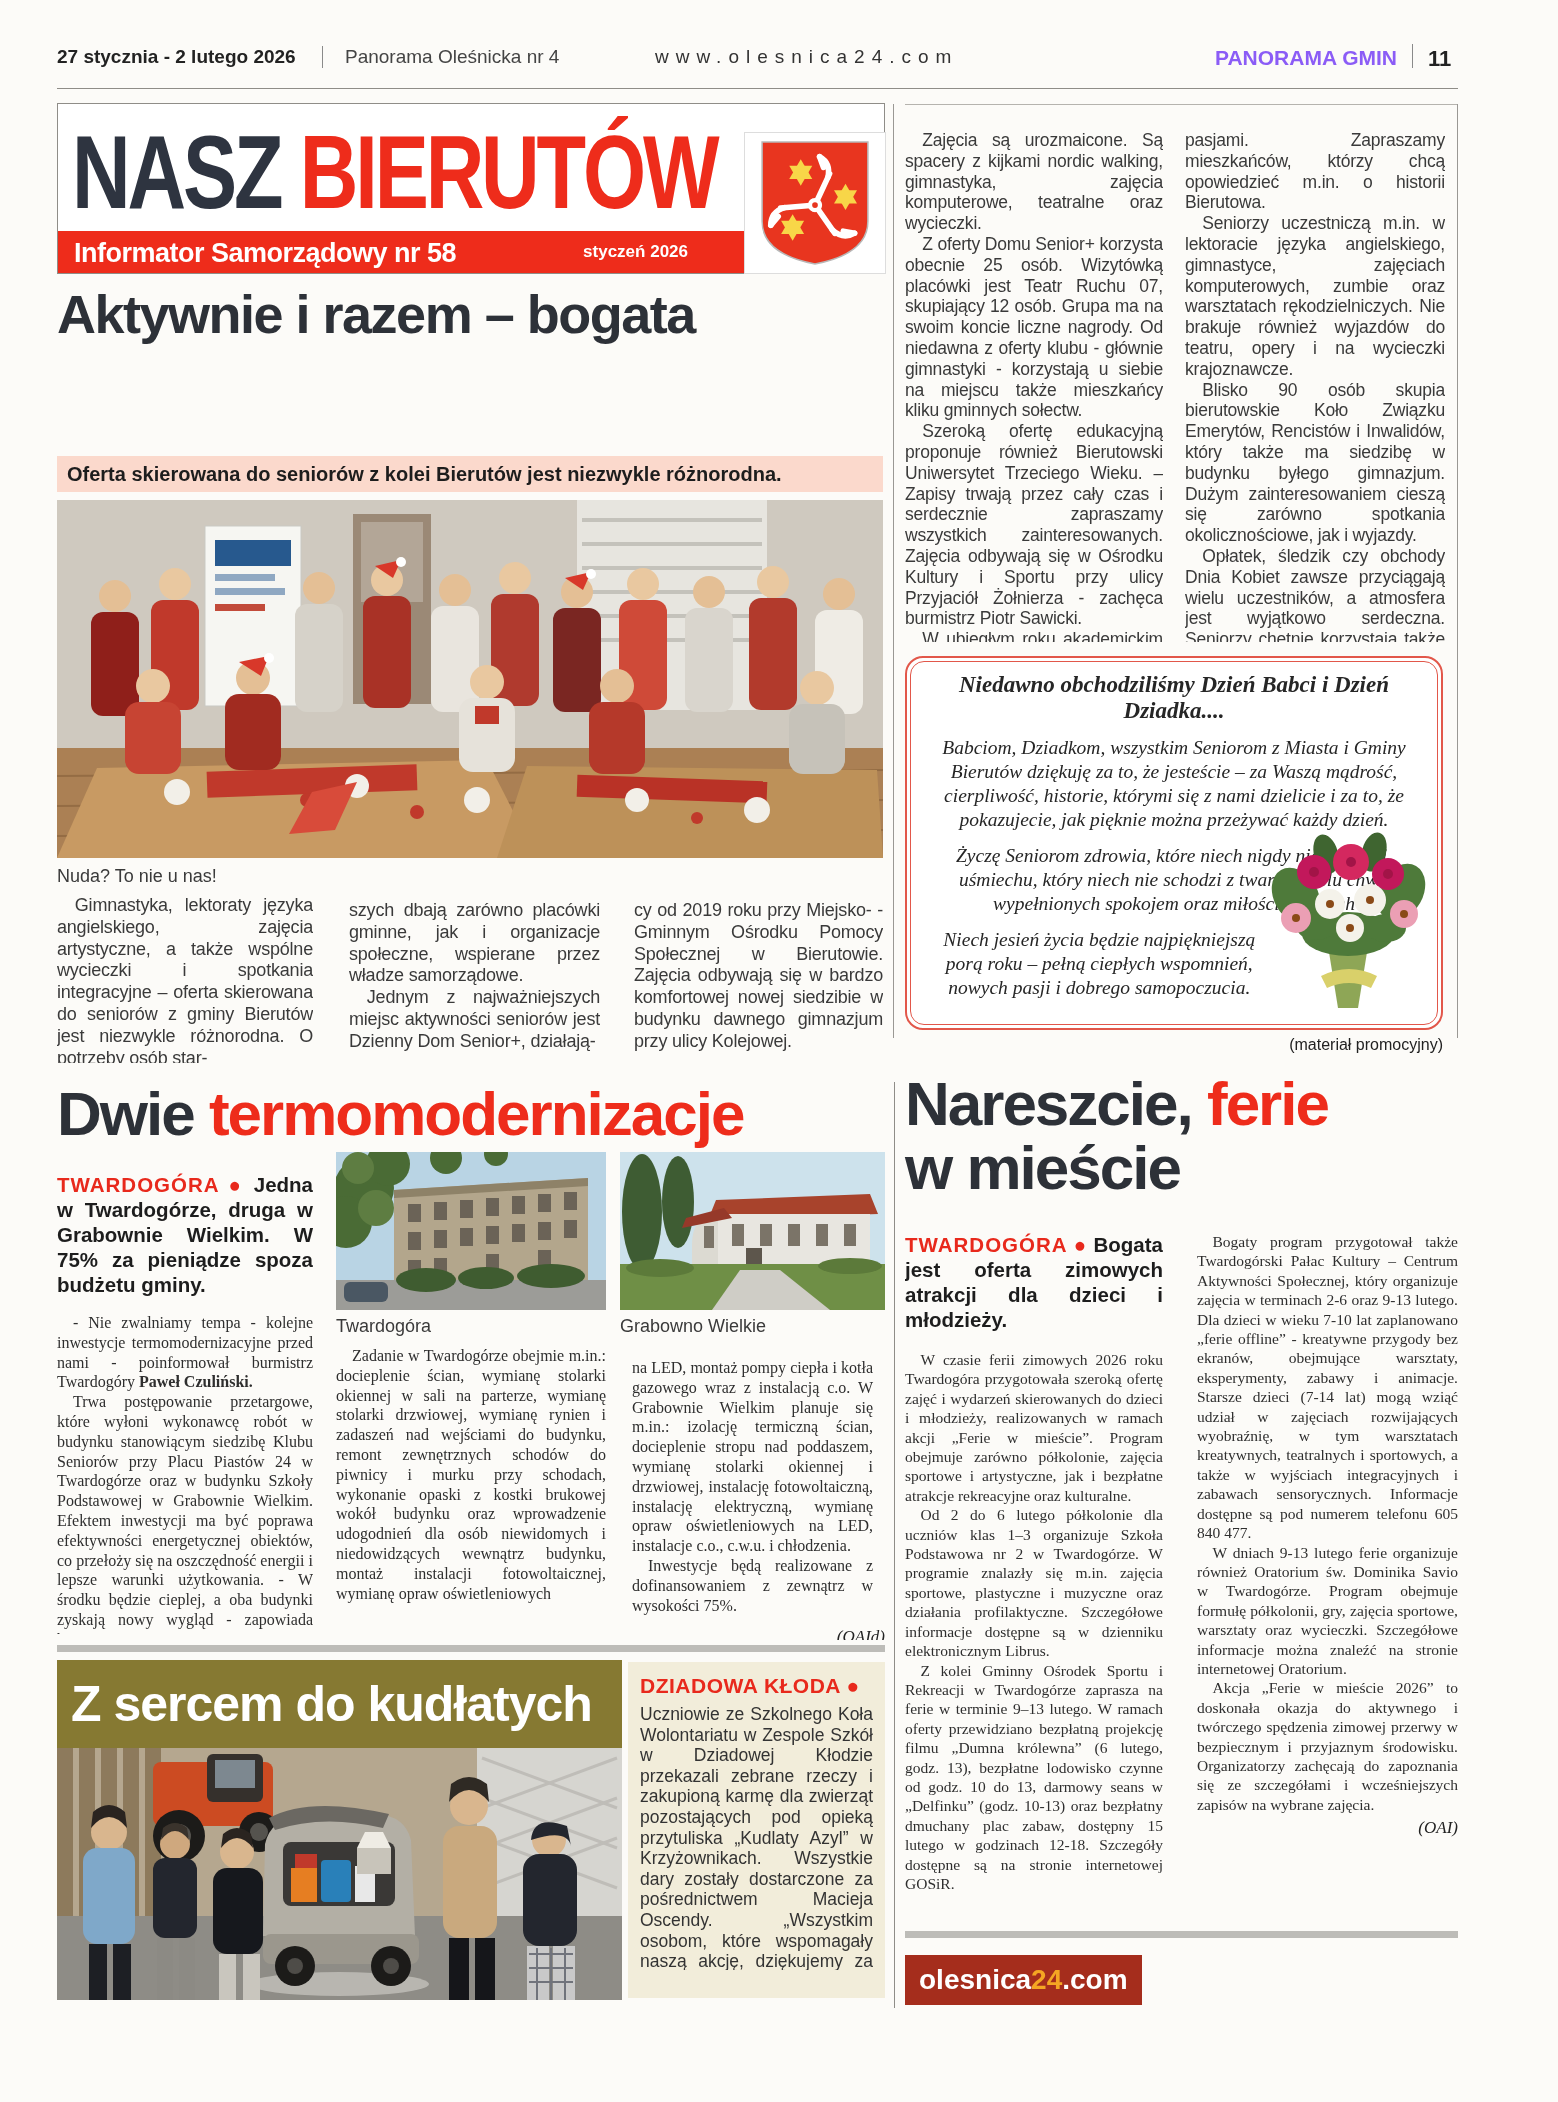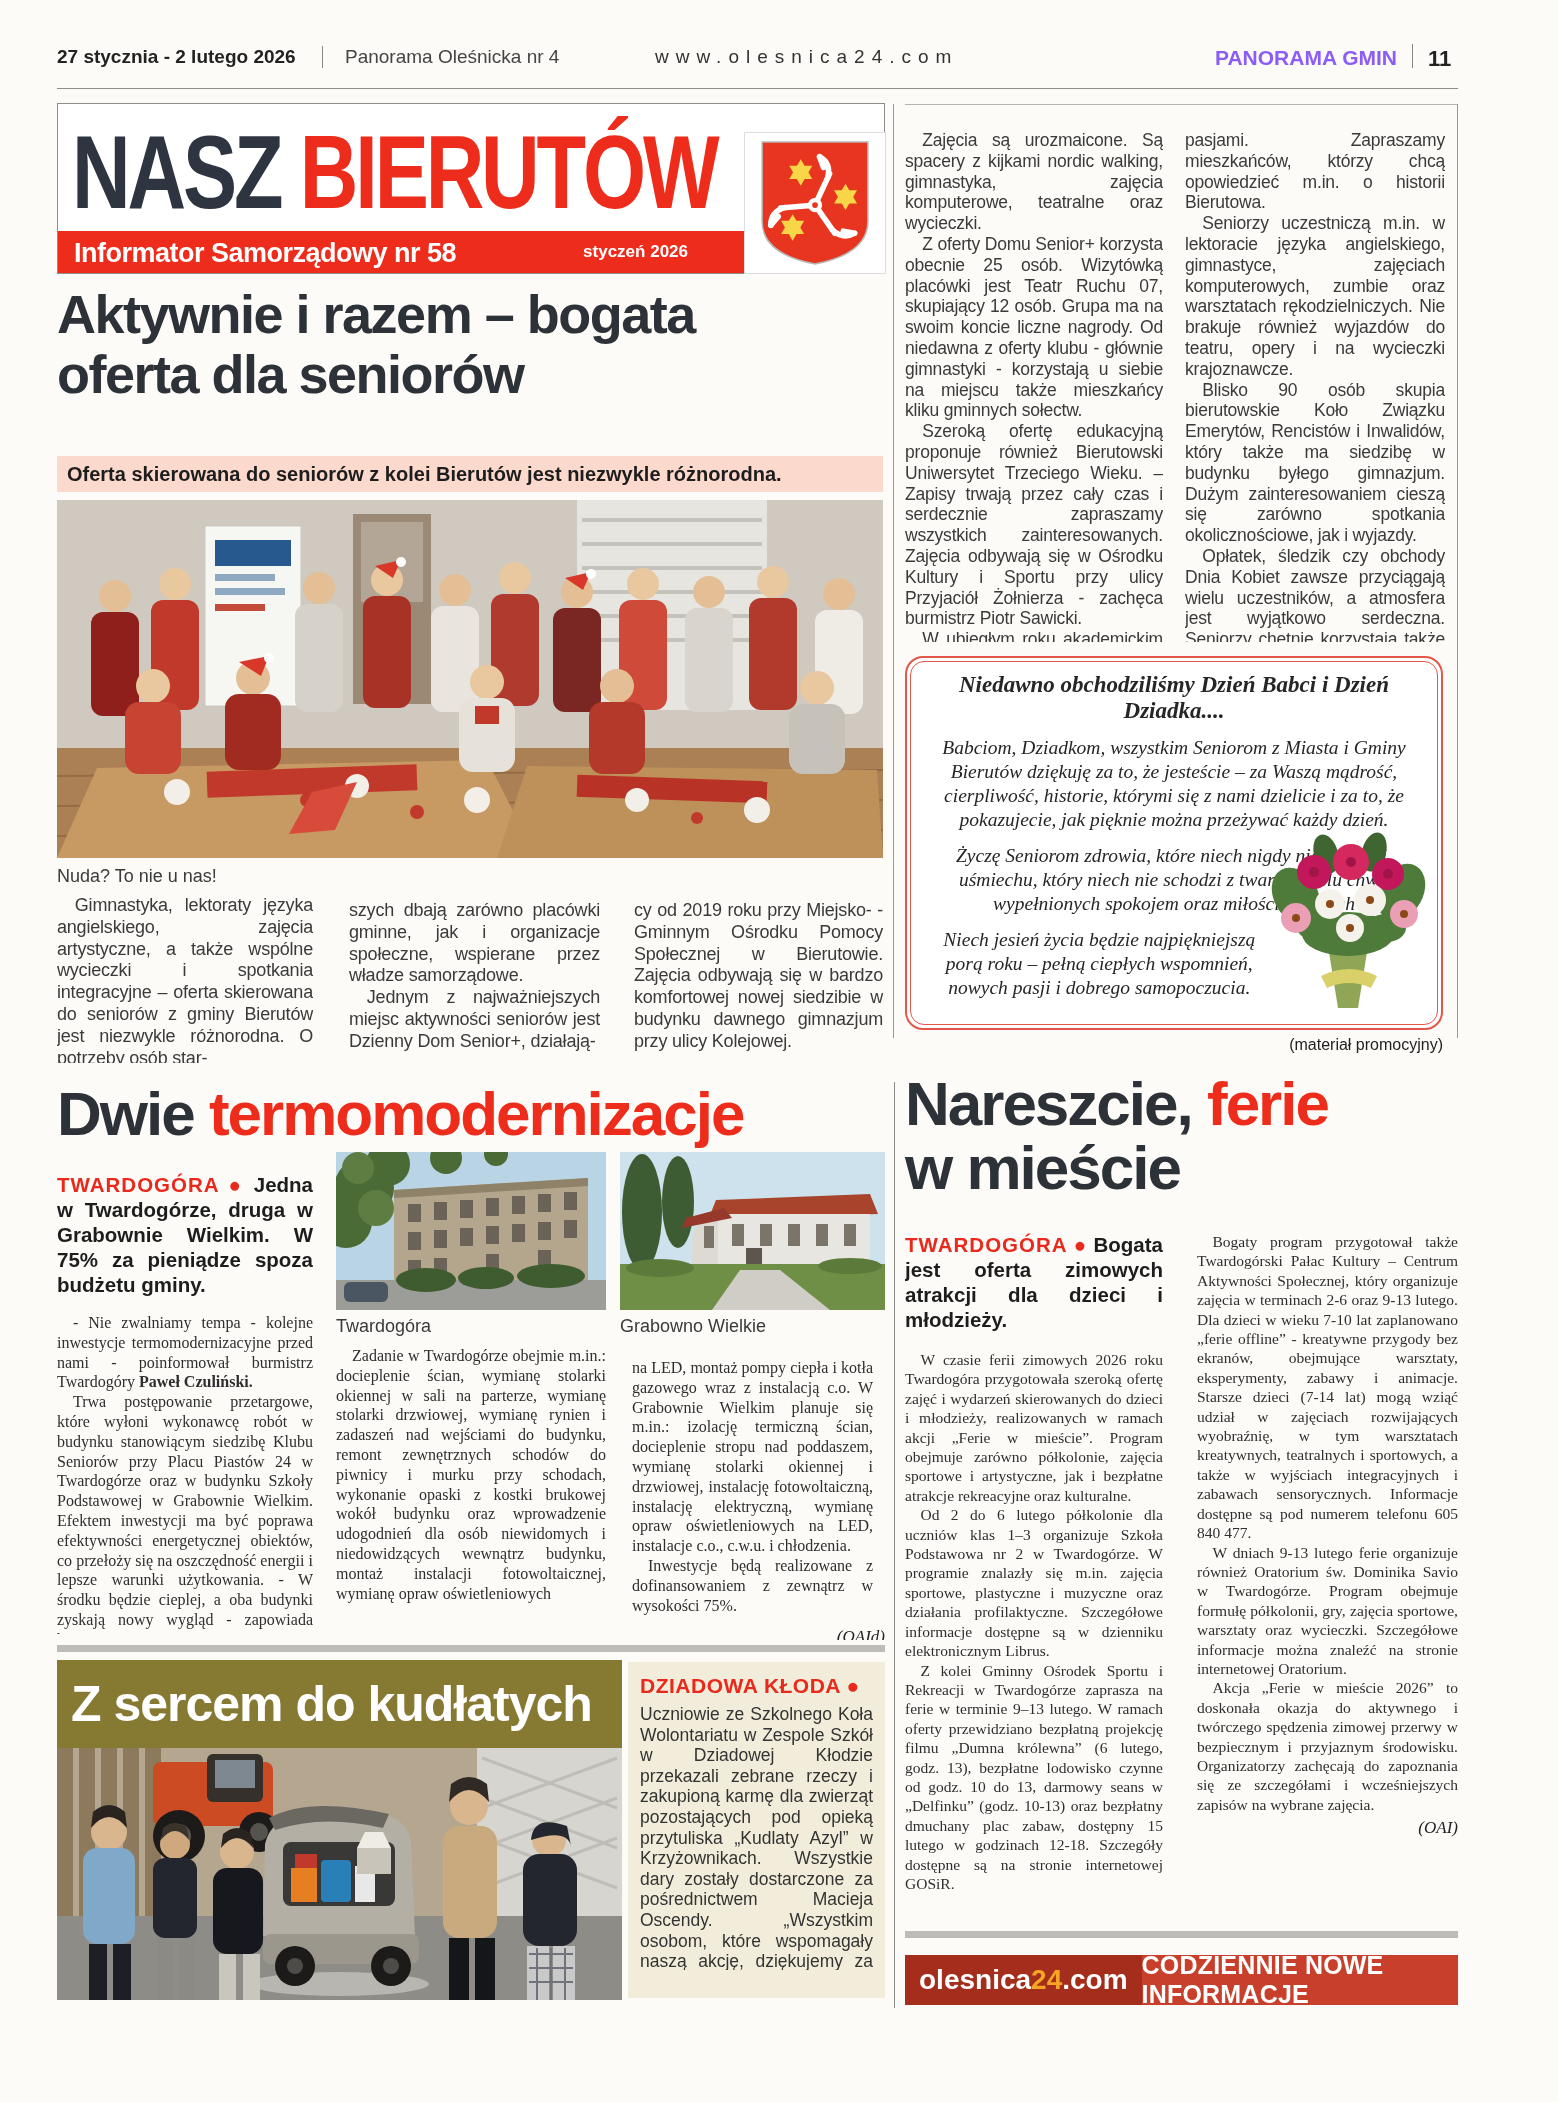--- a/index.html
+++ b/index.html
@@ -128,21 +128,20 @@
             </g>
         </g>
         <circle cx="58" cy="66" r="7" fill="#fff"></circle>
           <circle cx="58" cy="66" r="2.8" fill="#e8351f"></circle>
       </svg>
     </div>
   </div>
 
   <div class="h1a">
     <div>Aktywnie i razem – bogata</div>
-    <div>oferta dla seniorów</div>
   </div>
   <div class="lead1">Oferta skierowana do seniorów z kolei Bierutów jest niezwykle różnorodna.</div>
 
   <div class="photo-frame" style="left:57px;top:500px;width:826px;height:358px;">
     <svg width="826" height="358" viewBox="0 0 826 358">
       <rect width="826" height="358" fill="#cfc9bf"></rect>
       <rect x="520" y="0" width="190" height="210" fill="#e7e5df"></rect>
       <g stroke="#c4c2bb" stroke-width="4">
           <line x1="525" y1="20" x2="705" y2="20"></line>
           <line x1="525" y1="44" x2="705" y2="44"></line>
@@ -545,16 +544,15 @@
   </div>
 
   <div class="grule" style="left:905px;top:1931px;width:553px;"></div>
 
   <div class="fbar">
     <div class="logo">
         <span>olesnica</span>
         <span class="num">24</span>
         <span>.com</span>
       </div>
-    <div class="slogan">CODZIENNIE NOWE INFORMACJE</div>
   </div>
 
 </div>
 
 </body></html>

